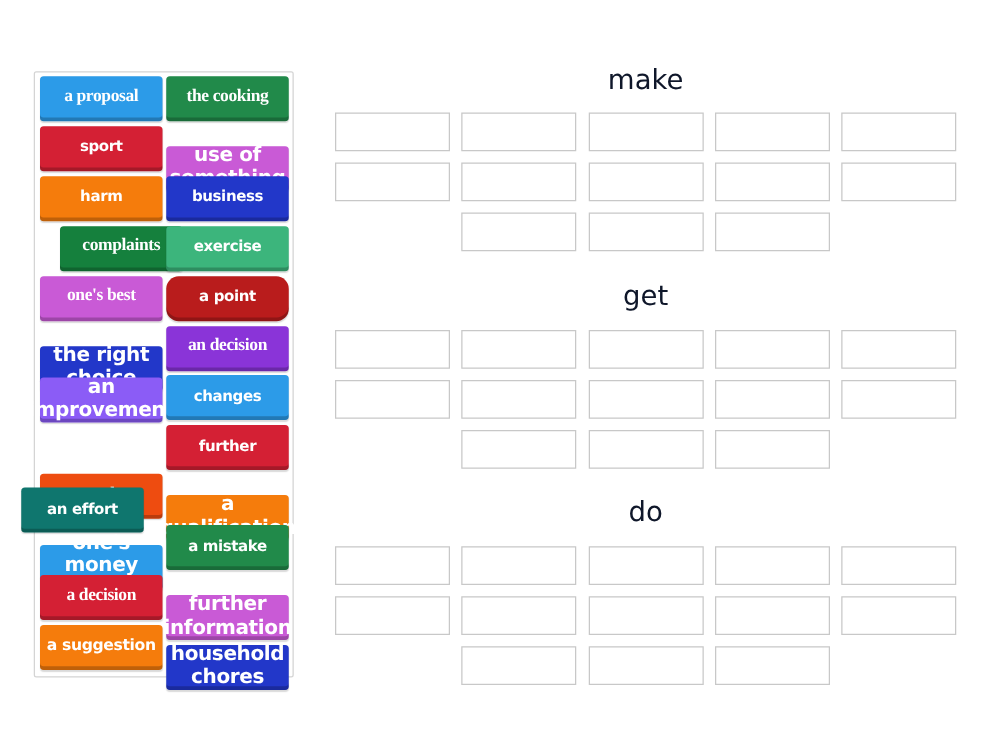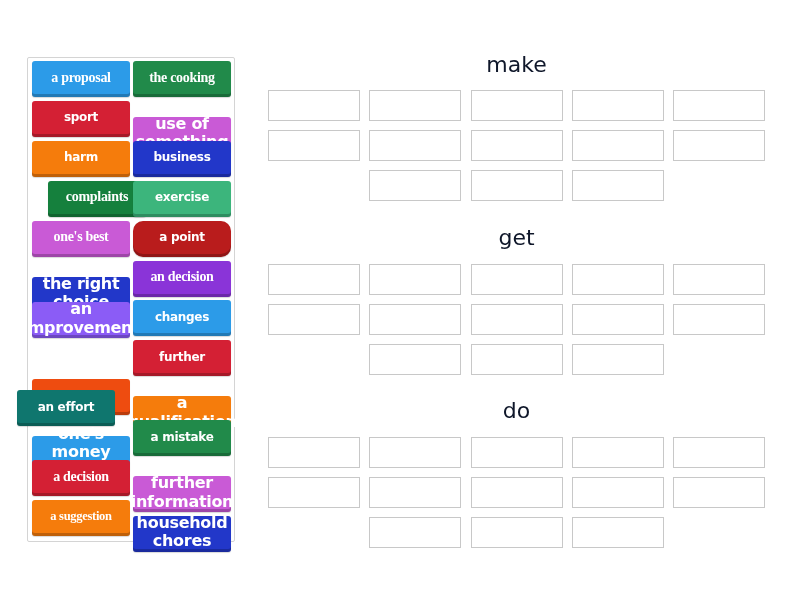--- a/index.html
+++ b/index.html
@@ -87,21 +87,21 @@
     </div>
     <div class="tile t-lg" style="left: 133px; top: 420.1px; background: rgb(33, 138, 74);">
       <span>a mistake</span>
     </div>
     <div class="tile t-md" style="left: 32px; top: 460px; background: rgb(212, 32, 52);">
       <span>a decision</span>
     </div>
     <div class="tile t-xs" style="left: 133px; top: 460px; background: rgb(201, 90, 214);">
       <span>further information</span>
     </div>
-    <div class="tile t-sm" style="left: 32px; top: 499.9px; background: rgb(245, 124, 12); font-family: Liberation Serif, serif;">
+    <div class="tile t-sm" style="left: 32px; top: 499.9px; background: rgb(245, 124, 12);">
       <span>a suggestion</span>
     </div>
     <div class="tile t-xs" style="left: 133px; top: 499.9px; background: rgb(34, 55, 201); text-align: center;">
       <span>household chores</span>
     </div>
   </div>
 
 <div class="heading" style="top:52px;">make</div>
 <div class="heading" style="top:225px;">get</div>
 <div class="heading" style="top:398px;">do</div>

